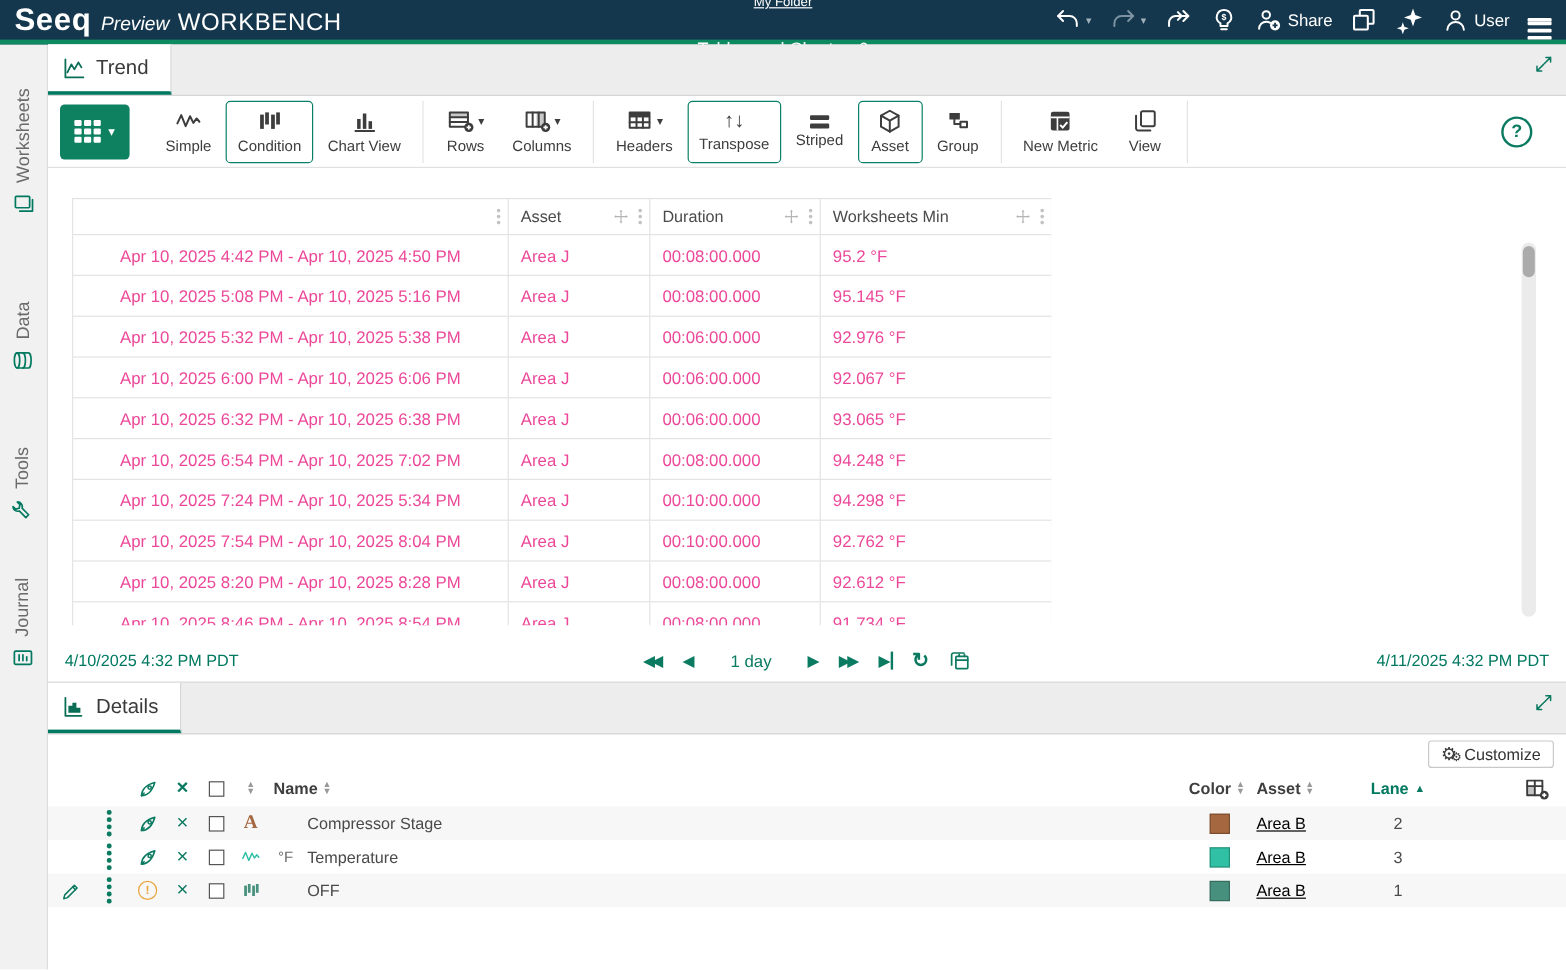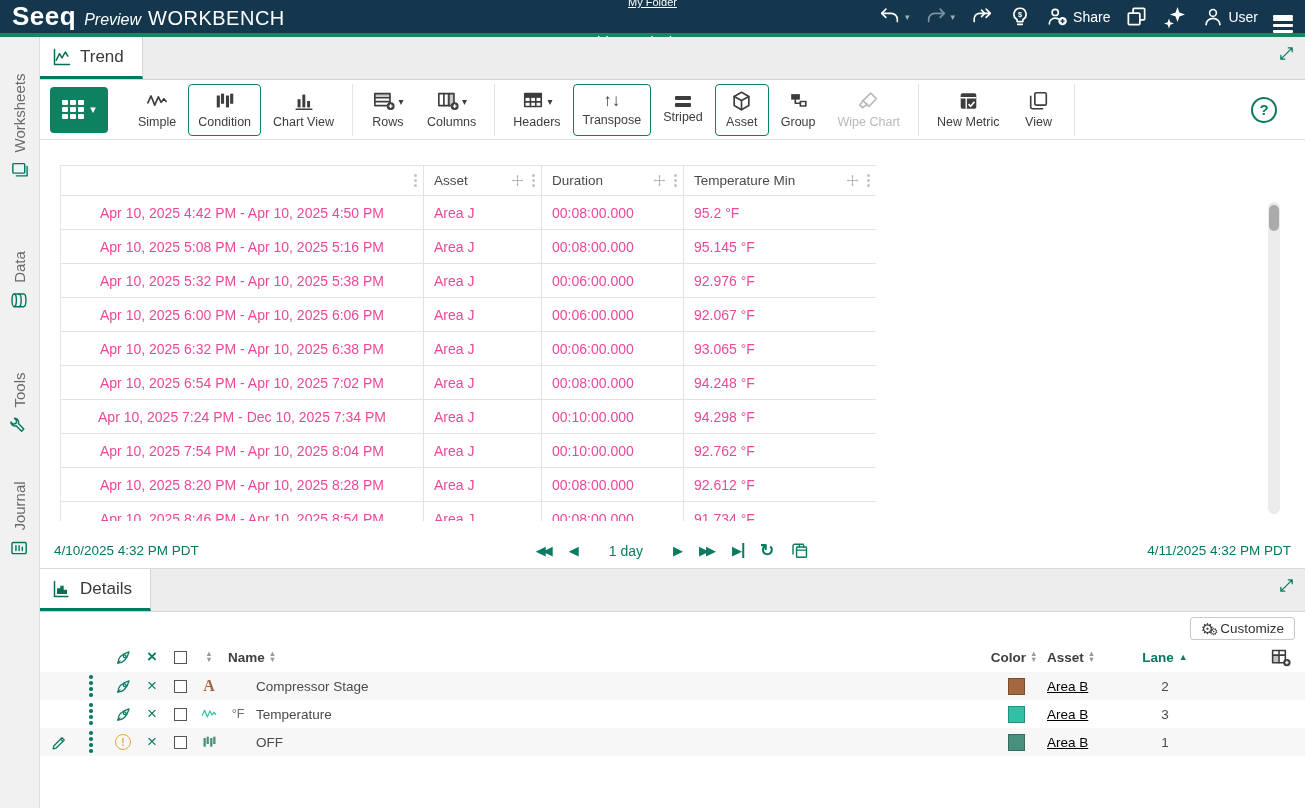--- a/index.html
+++ b/index.html
@@ -550,26 +550,20 @@
             <use href="#sym-cube"></use>
           </svg>
         <span class="lbl">Asset</span>
       </div>
       <div class="tbtn">
         <svg width="23" height="22">
             <use href="#sym-group"></use>
           </svg>
         <span class="lbl">Group</span>
       </div>
-      <div class="tbtn disabled">
-        <svg width="23" height="22">
-            <use href="#sym-broom"></use>
-          </svg>
-        <span class="lbl">Wipe Chart</span>
-      </div>
       <div class="tdivider"></div>
       <div class="tbtn">
         <svg width="23" height="22">
             <use href="#sym-metric"></use>
           </svg>
         <span class="lbl">New Metric</span>
       </div>
       <div class="tbtn">
         <svg width="23" height="22">
             <use href="#sym-copy2"></use>
@@ -628,21 +622,21 @@
                     </span>
                   <span class="hdots">
                       <i></i>
                       <i></i>
                       <i></i>
                     </span>
                   </div>
               </th>
               <th>
                 <div class="th-inner">
-                    <span class="hlabel">Temperature Min</span>
+                    <span class="hlabel">Worksheets Min</span>
                   <span class="move-ic">
                       <svg width="13" height="13">
                         <use href="#sym-move"></use>
                       </svg>
                     </span>
                   <span class="hdots">
                       <i></i>
                       <i></i>
                       <i></i>
                     </span>
@@ -681,21 +675,21 @@
                 <td class="col-duration">00:06:00.000</td>
                 <td class="col-temp">93.065 °F</td>
               </tr>
               <tr>
                 <td class="col-range">Apr 10, 2025 6:54 PM - Apr 10, 2025 7:02 PM</td>
                 <td class="col-asset">Area J</td>
                 <td class="col-duration">00:08:00.000</td>
                 <td class="col-temp">94.248 °F</td>
               </tr>
               <tr>
-                <td class="col-range">Apr 10, 2025 7:24 PM - Dec 10, 2025 7:34 PM</td>
+                <td class="col-range">Apr 10, 2025 7:24 PM - Apr 10, 2025 5:34 PM</td>
                 <td class="col-asset">Area J</td>
                 <td class="col-duration">00:10:00.000</td>
                 <td class="col-temp">94.298 °F</td>
               </tr>
               <tr>
                 <td class="col-range">Apr 10, 2025 7:54 PM - Apr 10, 2025 8:04 PM</td>
                 <td class="col-asset">Area J</td>
                 <td class="col-duration">00:10:00.000</td>
                 <td class="col-temp">92.762 °F</td>
               </tr>

